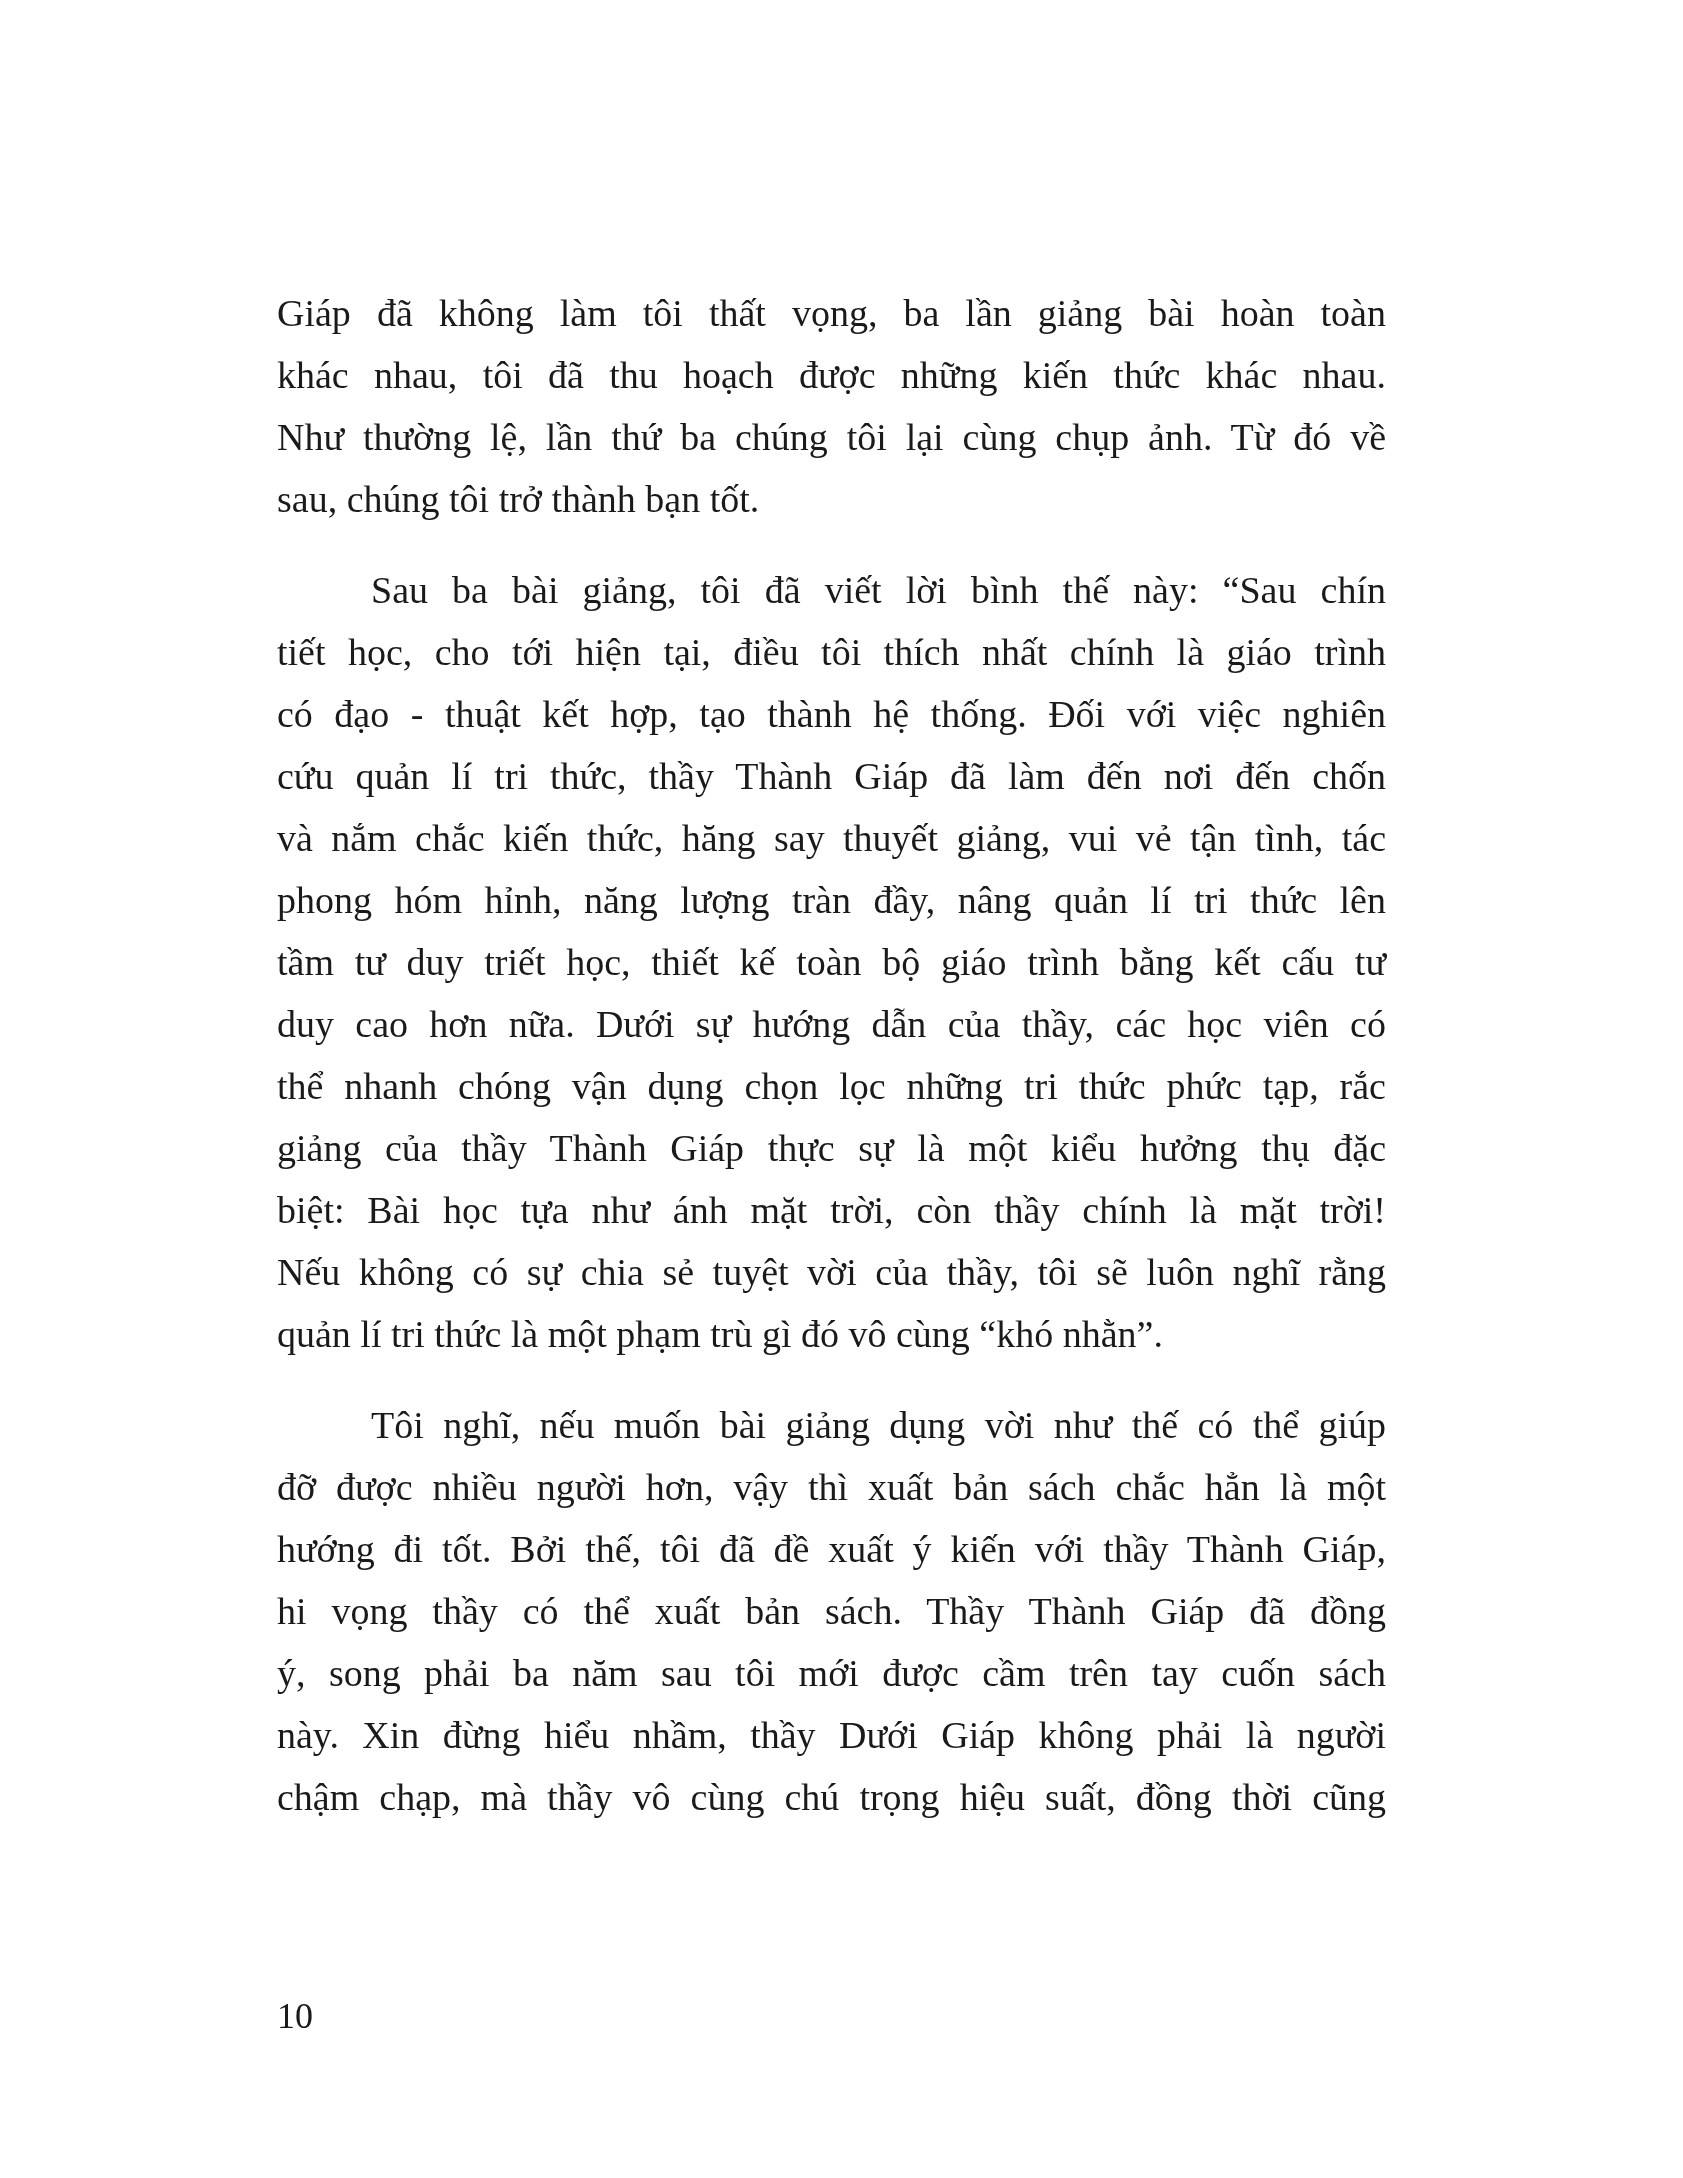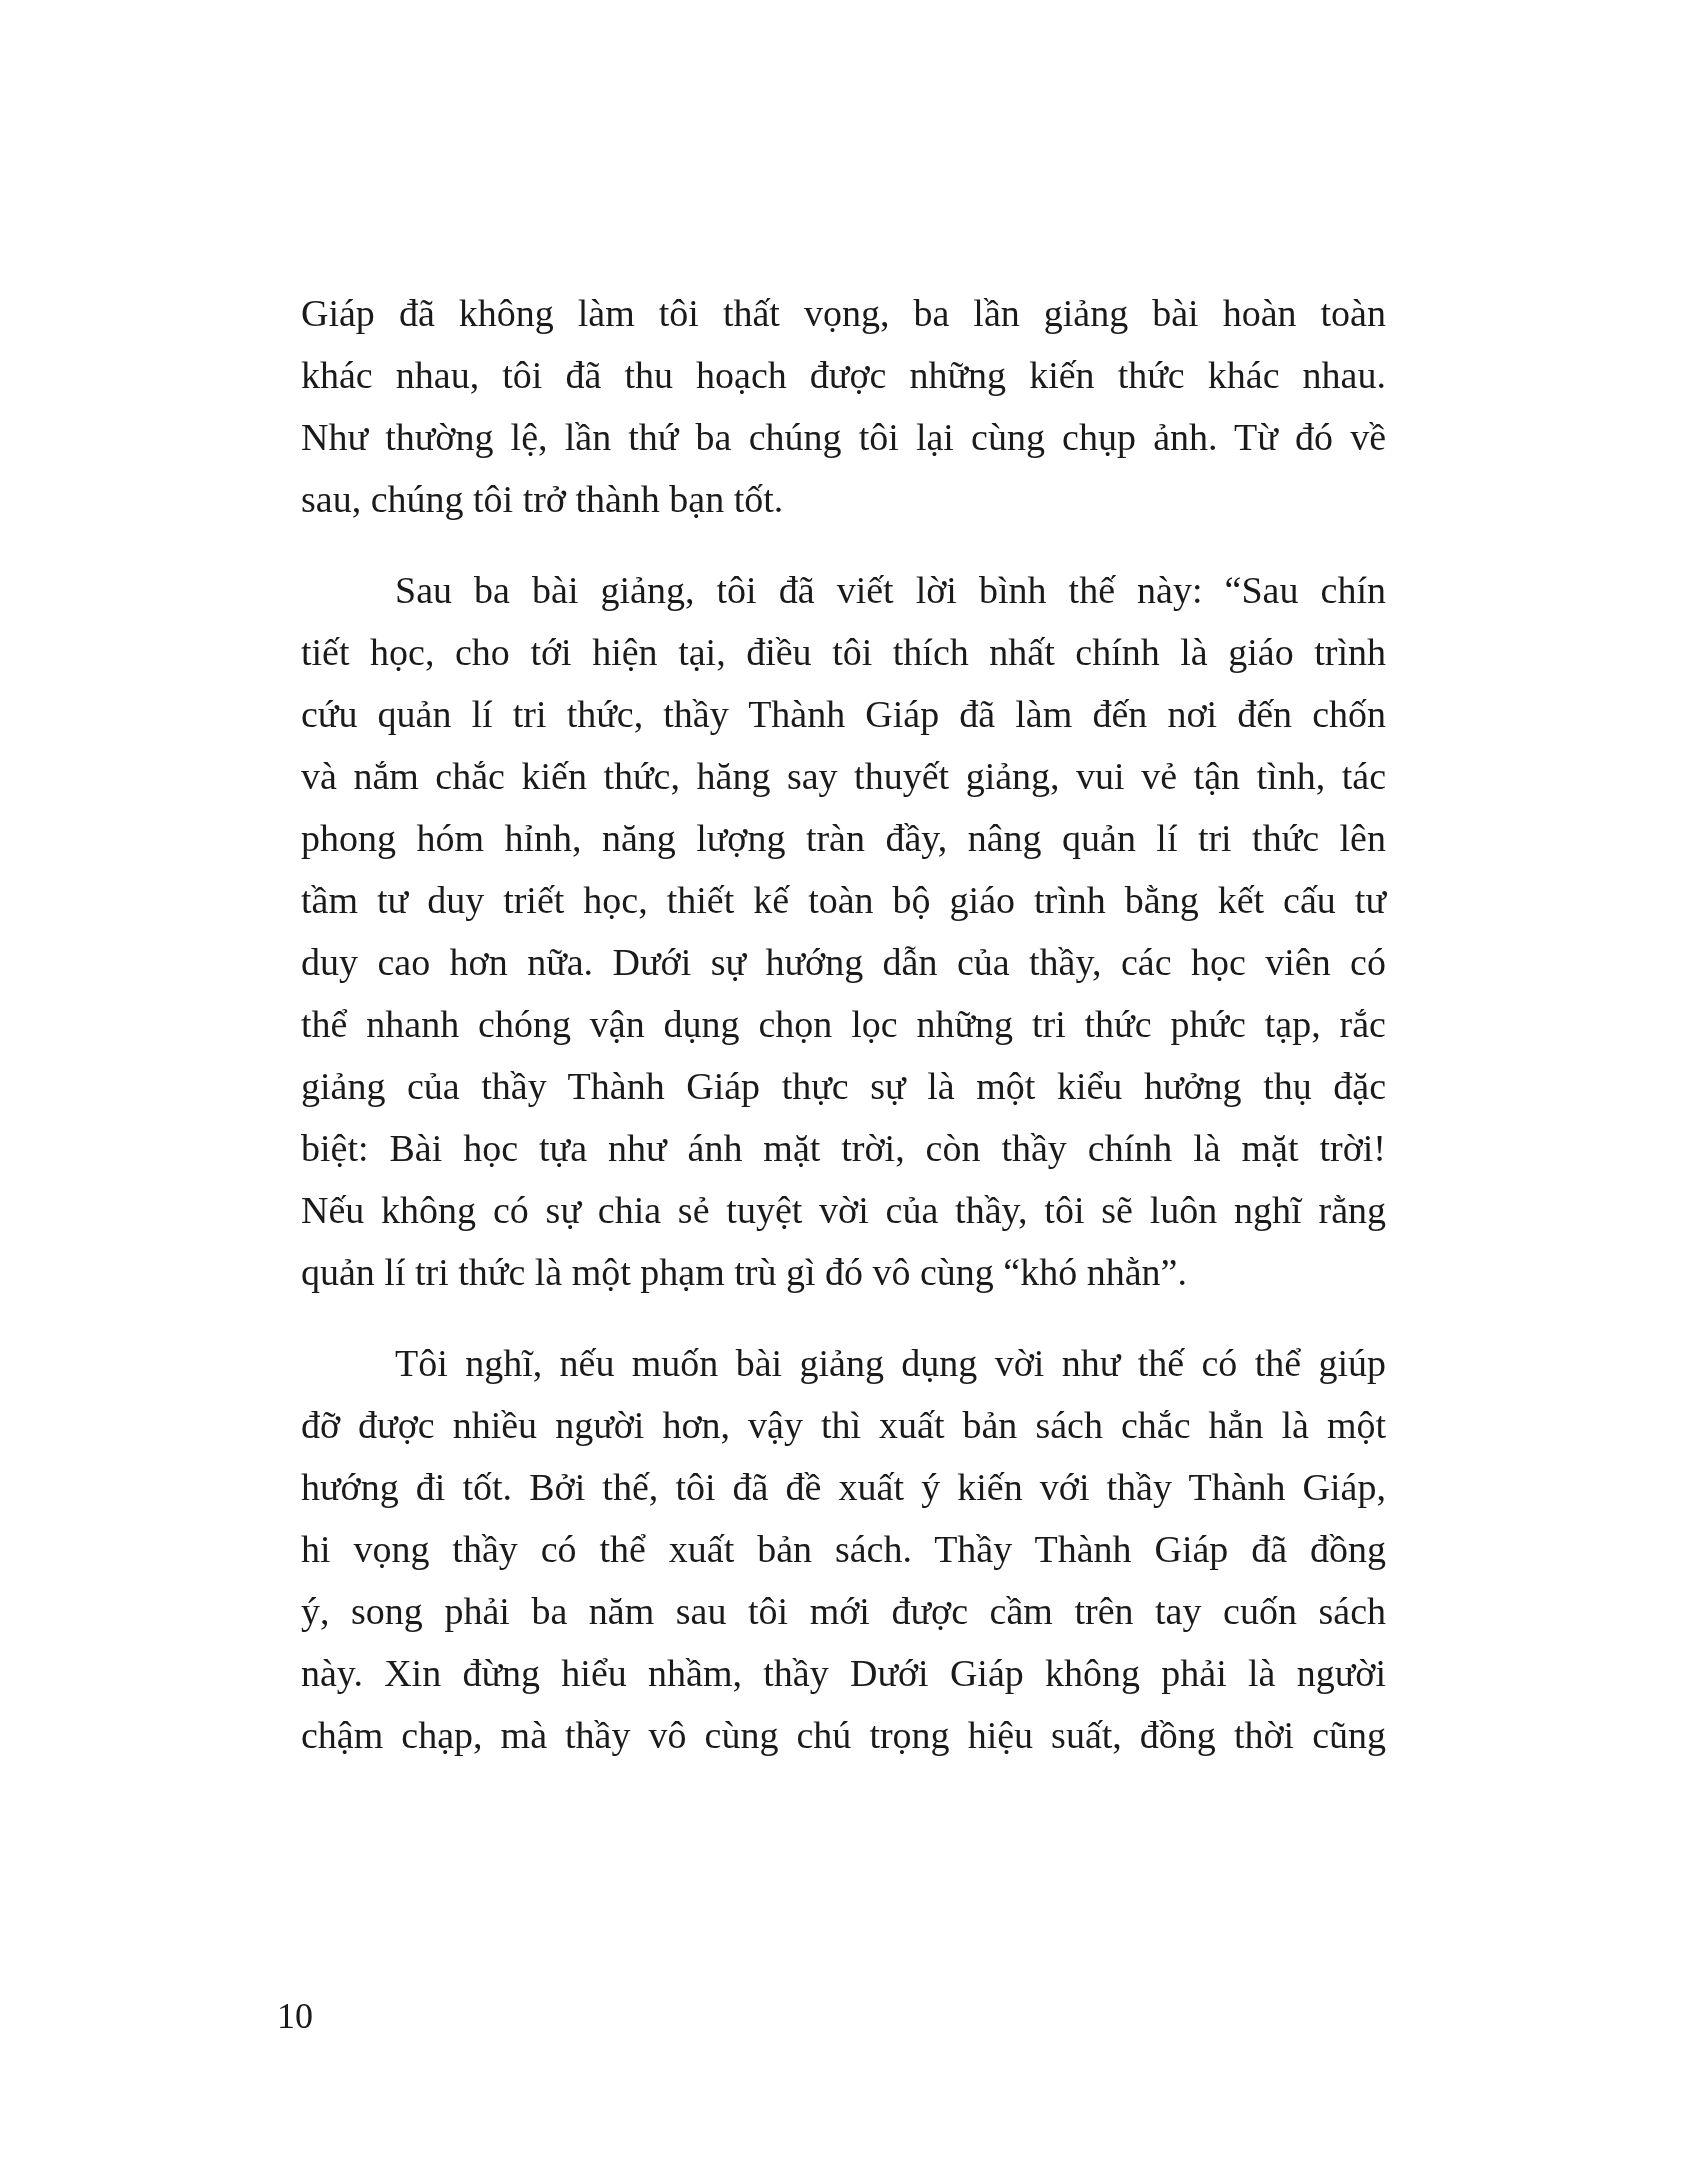--- a/index.html
+++ b/index.html
@@ -26,21 +26,20 @@
   }
   .para {
     margin: 0 0 29px 0;
   }
   .para:last-child {
     margin-bottom: 0;
   }
   .line {
     height: 62px;
     text-align: left;
-    margin-left: 24px;
   }
   .line.justify {
     text-align: justify;
     text-align-last: justify;
   }
   .line.indent {
     padding-left: 94px;
   }
   .page-number {
     position: absolute;
@@ -57,20 +56,21 @@
   <main class="text-block" id="text-block">
       <div class="para">
         <div class="line justify">Giáp đã không làm tôi thất vọng, ba lần giảng bài hoàn toàn</div>
         <div class="line justify">khác nhau, tôi đã thu hoạch được những kiến thức khác nhau.</div>
         <div class="line justify">Như thường lệ, lần thứ ba chúng tôi lại cùng chụp ảnh. Từ đó về</div>
         <div class="line">sau, chúng tôi trở thành bạn tốt.</div>
       </div>
       <div class="para">
         <div class="line justify indent">Sau ba bài giảng, tôi đã viết lời bình thế này: “Sau chín</div>
         <div class="line justify">tiết học, cho tới hiện tại, điều tôi thích nhất chính là giáo trình</div>
+        <div class="line justify">có đạo - thuật kết hợp, tạo thành hệ thống. Đối với việc nghiên</div>
         <div class="line justify">cứu quản lí tri thức, thầy Thành Giáp đã làm đến nơi đến chốn</div>
         <div class="line justify">và nắm chắc kiến thức, hăng say thuyết giảng, vui vẻ tận tình, tác</div>
         <div class="line justify">phong hóm hỉnh, năng lượng tràn đầy, nâng quản lí tri thức lên</div>
         <div class="line justify">tầm tư duy triết học, thiết kế toàn bộ giáo trình bằng kết cấu tư</div>
         <div class="line justify">duy cao hơn nữa. Dưới sự hướng dẫn của thầy, các học viên có</div>
         <div class="line justify">thể nhanh chóng vận dụng chọn lọc những tri thức phức tạp, rắc</div>
         <div class="line justify">giảng của thầy Thành Giáp thực sự là một kiểu hưởng thụ đặc</div>
         <div class="line justify">biệt: Bài học tựa như ánh mặt trời, còn thầy chính là mặt trời!</div>
         <div class="line justify">Nếu không có sự chia sẻ tuyệt vời của thầy, tôi sẽ luôn nghĩ rằng</div>
         <div class="line">quản lí tri thức là một phạm trù gì đó vô cùng “khó nhằn”.</div>

